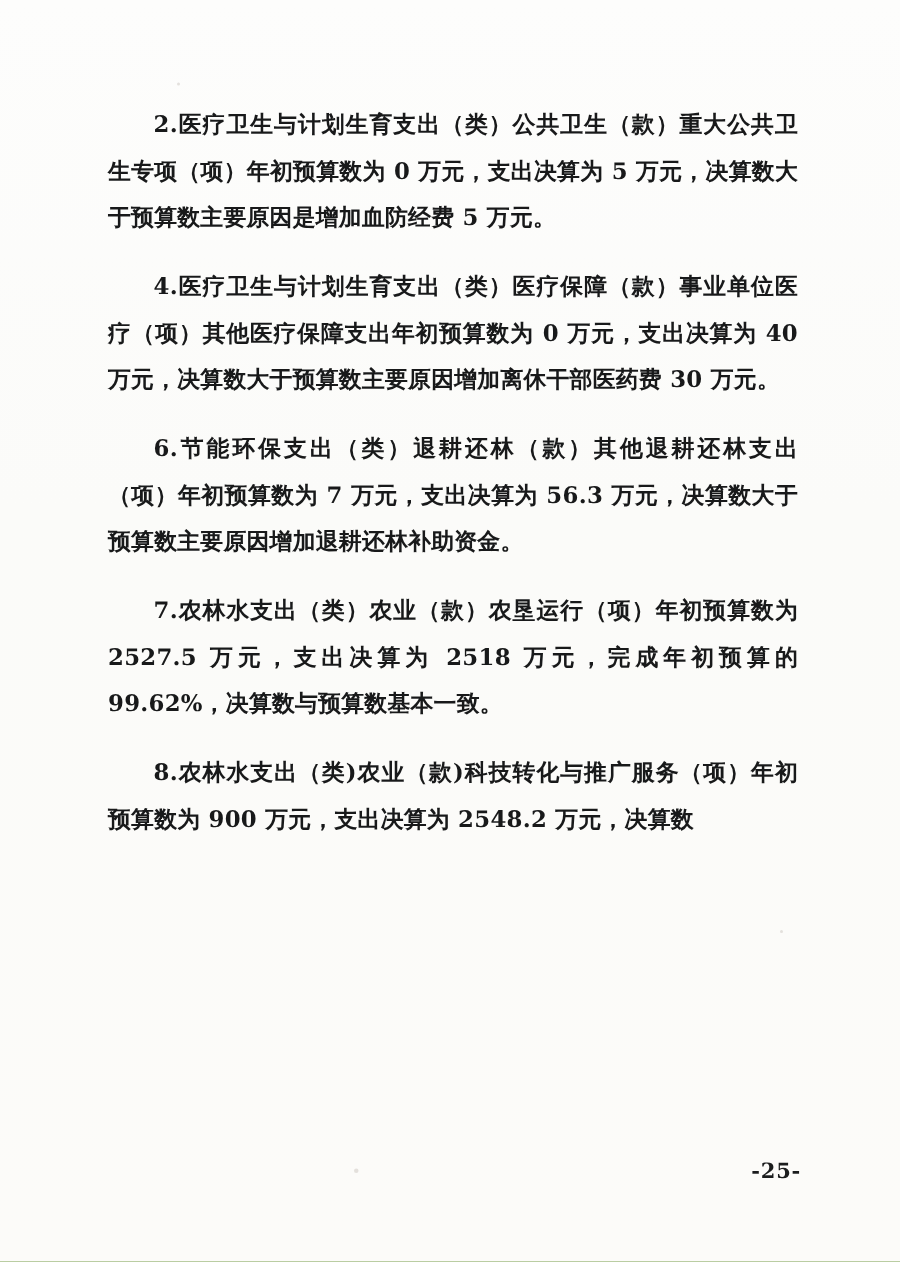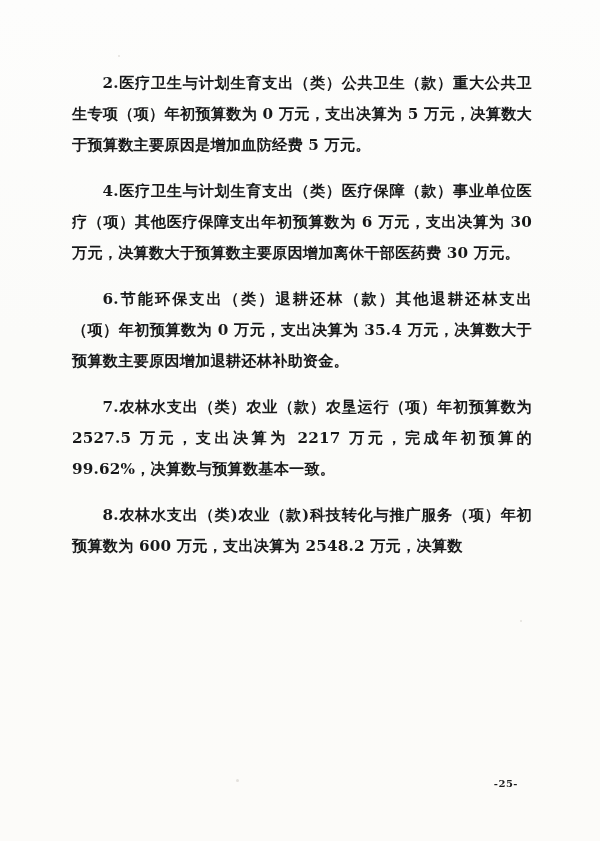--- a/index.html
+++ b/index.html
@@ -38,23 +38,23 @@
     letter-spacing: 0.2px;
     color: #18191a;
     text-align: justify;
     text-justify: inter-ideograph;
     text-indent: 2em;
     font-weight: 600;
     font-family: "DejaVu Serif", "Liberation Serif", serif;
   }
   .page-number {
     position: absolute;
-    right: 82px;
+    right: 66px;
     bottom: 52px;
-    font-size: 10px;
+    font-size: 14px;
     color: #1b1c1d;
     font-family: "DejaVu Serif", "Liberation Serif", serif;
     font-weight: 600;
     letter-spacing: 0.5px;
   }
   .speck {
     position: absolute;
     background: #cfcbc4;
     border-radius: 50%;
     opacity: .55;
@@ -65,20 +65,20 @@
 
 <div class="page">
   <div class="paper-tint"></div>
 
   <div class="speck" style="left:236px; top:779px; width:3px; height:3px;"></div>
   <div class="speck" style="left:118px; top:55px; width:2px; height:2px;"></div>
   <div class="speck" style="left:520px; top:620px; width:2px; height:2px;"></div>
 
   <div class="content">
     <p class="para">2.医疗卫生与计划生育支出（类）公共卫生（款）重大公共卫生专项（项）年初预算数为 0 万元，支出决算为 5 万元，决算数大于预算数主要原因是增加血防经费 5 万元。</p>
-    <p class="para">4.医疗卫生与计划生育支出（类）医疗保障（款）事业单位医疗（项）其他医疗保障支出年初预算数为 6 万元，支出决算为 30 万元，决算数大于预算数主要原因增加离休干部医药费 30 万元。</p>
-    <p class="para">6.节能环保支出（类）退耕还林（款）其他退耕还林支出（项）年初预算数为 0 万元，支出决算为 35.4 万元，决算数大于预算数主要原因增加退耕还林补助资金。</p>
-    <p class="para">7.农林水支出（类）农业（款）农垦运行（项）年初预算数为 2527.5 万元，支出决算为 2217 万元，完成年初预算的 99.62%，决算数与预算数基本一致。</p>
-    <p class="para">8.农林水支出（类)农业（款)科技转化与推广服务（项）年初预算数为 600 万元，支出决算为 2548.2 万元，决算数</p>
+    <p class="para">4.医疗卫生与计划生育支出（类）医疗保障（款）事业单位医疗（项）其他医疗保障支出年初预算数为 0 万元，支出决算为 40 万元，决算数大于预算数主要原因增加离休干部医药费 30 万元。</p>
+    <p class="para">6.节能环保支出（类）退耕还林（款）其他退耕还林支出（项）年初预算数为 7 万元，支出决算为 56.3 万元，决算数大于预算数主要原因增加退耕还林补助资金。</p>
+    <p class="para">7.农林水支出（类）农业（款）农垦运行（项）年初预算数为 2527.5 万元，支出决算为 2518 万元，完成年初预算的 99.62%，决算数与预算数基本一致。</p>
+    <p class="para">8.农林水支出（类)农业（款)科技转化与推广服务（项）年初预算数为 900 万元，支出决算为 2548.2 万元，决算数</p>
   </div>
 
   <div class="page-number">-25-</div>
 </div>
 
 </body></html>

